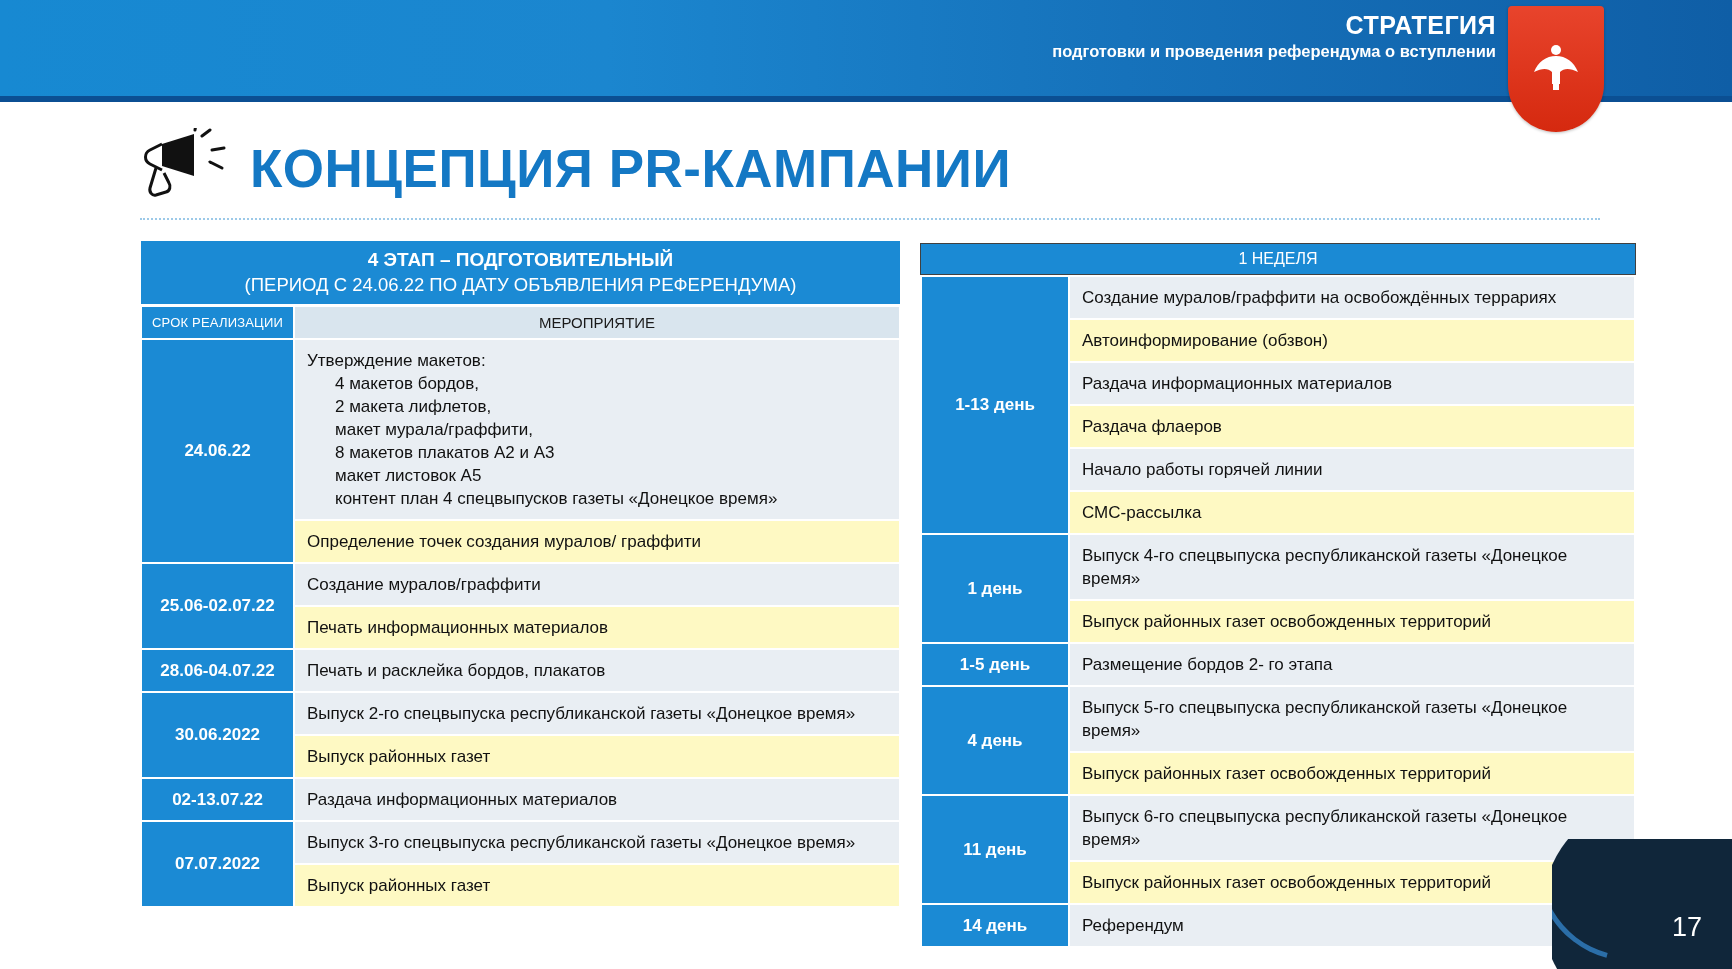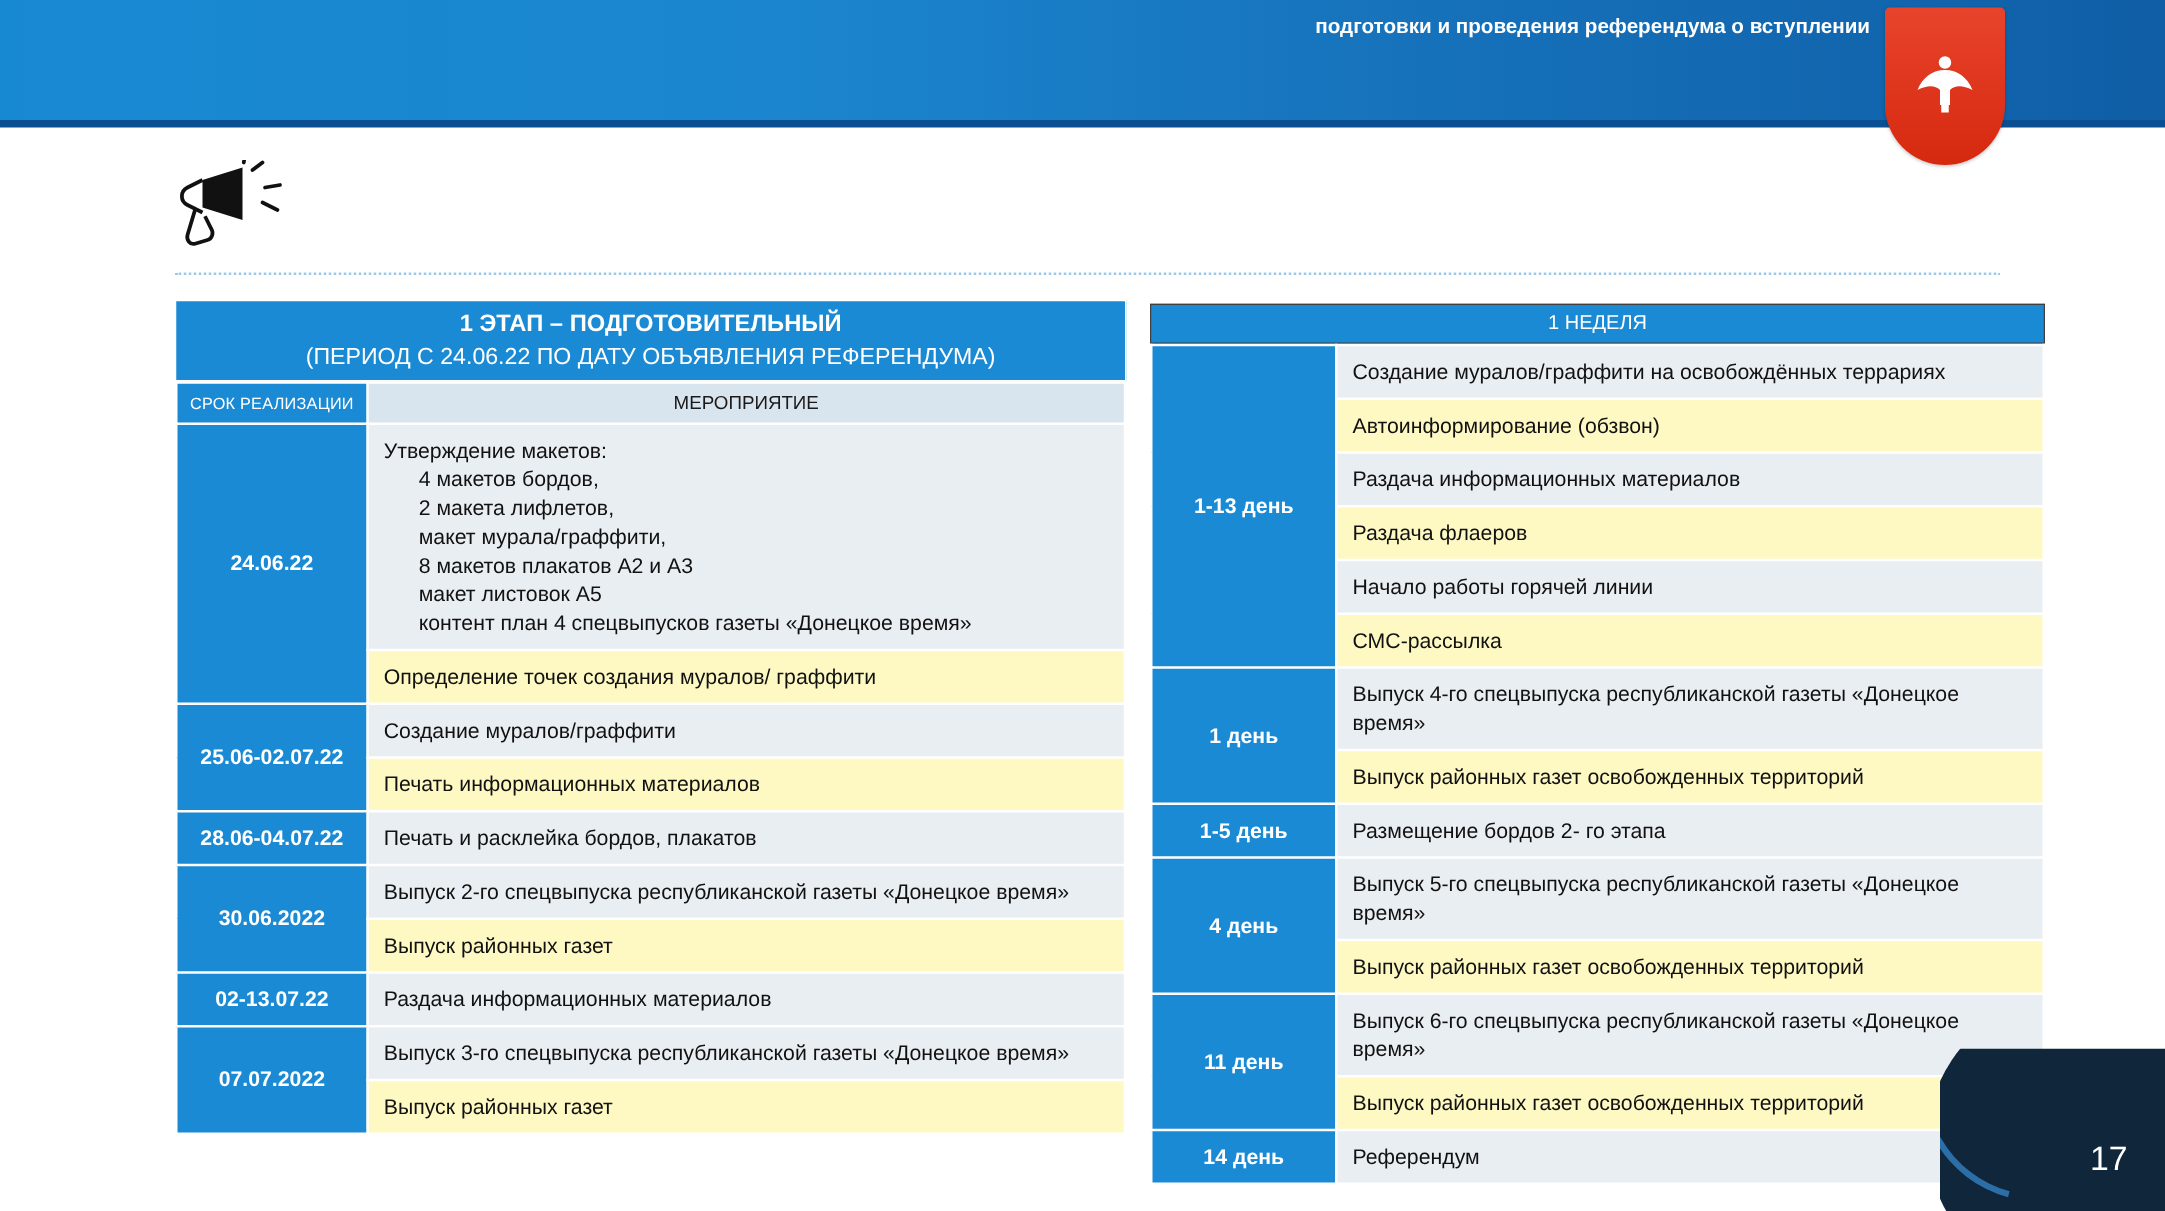--- a/index.html
+++ b/index.html
@@ -222,20 +222,21 @@
     color: #ffffff;
     font-size: 27px;
     z-index: 5;
   }
 </style>
 </head>
 <body>
 
 <div class="header">
   <div class="header-texts">
+    <div class="header-title">СТРАТЕГИЯ</div>
     <div class="header-sub">подготовки и проведения референдума о вступлении</div>
   </div>
 </div>
 <div class="header-underline"></div>
 
 <div class="emblem">
   <svg class="eagle" viewBox="0 0 56 60">
     <g fill="#ffffff">
       <circle cx="28" cy="16" r="5"></circle>
       <path d="M28 22 C18 22 10 28 6 38 C14 34 20 34 24 38 L24 50 L32 50 L32 38 C36 34 42 34 50 38 C46 28 38 22 28 22 Z"></path>
@@ -253,26 +254,27 @@
       <line x1="55" y1="2" x2="56" y2="-4"></line>
     </g>
     <g fill="#111111">
       <path d="M54 6 L54 48 L22 38 L22 16 Z"></path>
     </g>
     <g fill="none" stroke="#111111" stroke-width="3">
       <path d="M22 16 L10 22 C4 25 4 33 10 36 L22 42"></path>
       <path d="M16 40 L10 60 C9 64 12 68 16 67 L26 64 C30 63 31 58 29 55 L24 45"></path>
     </g>
   </svg>
+  <div class="page-title">КОНЦЕПЦИЯ PR-КАМПАНИИ</div>
 </div>
 <div class="title-rule"></div>
 
 <div class="col-left">
   <div class="stage-head">
-    <div>1 ЭТАП – ПОДГОТОВИТЕЛЬНЫЙ</div>
+    <div>4 ЭТАП – ПОДГОТОВИТЕЛЬНЫЙ</div>
     <div class="sub">(ПЕРИОД С 24.06.22 ПО ДАТУ ОБЪЯВЛЕНИЯ РЕФЕРЕНДУМА)</div>
   </div>
   <table class="grid">
     <colgroup>
         <col style="width:153px">
         <col>
       </colgroup>
     <tbody>
       <tr>
         <td class="hdr-left">СРОК РЕАЛИЗАЦИИ</td>

